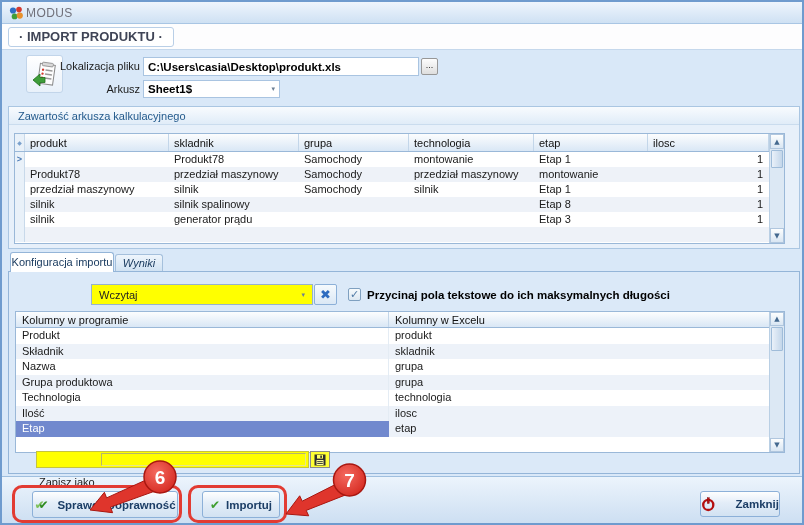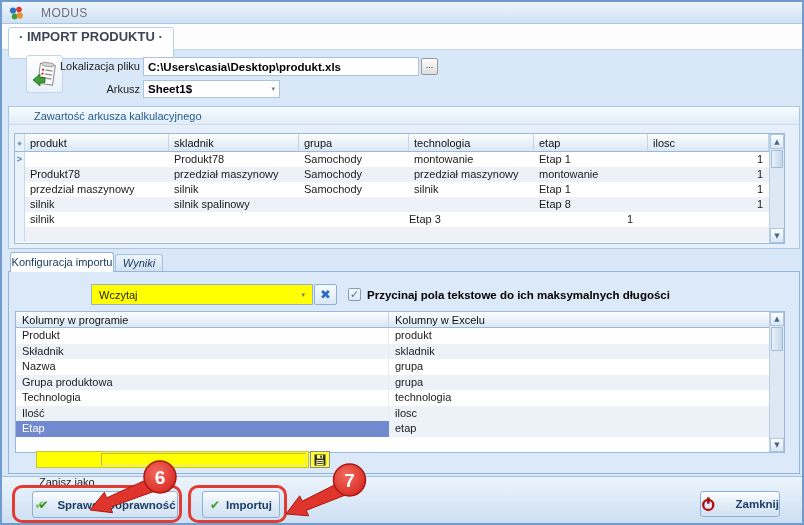--- a/index.html
+++ b/index.html
@@ -11,31 +11,31 @@
     background:#d9e8f8;
     border:2px solid #6f9bce;
     overflow:hidden;
   }
 
   
   .titlebar{
     position:absolute; left:0; top:0; right:0; height:22px;
     background:linear-gradient(#eef5fd,#cfe1f3);
     border-bottom:1px solid #a9c6e4;
-    display:flex; align-items:center; gap:18px; padding-left:7px;
+    display:flex; align-items:center; gap:3px; padding-left:7px;
   }
   .title-text{ font-size:12px; color:#70707a; letter-spacing:.4px; }
 
   
   .header-band{
     position:absolute; left:0; top:22px; right:0; height:26px;
     background:#fdfdfe; border-bottom:1px solid #c5d8ec;
   }
   .module-title{
-    position:absolute; left:6px; top:3px; height:32px; line-height:18px;
+    position:absolute; left:6px; top:3px; height:20px; line-height:18px;
     padding:0 10px; border:1px solid #b9cfe7; border-radius:3px;
     font-weight:bold; font-size:13px; color:#3f4456; background:#fff;
   }
 
   
   .import-btn{
     position:absolute; left:24px; top:53px; width:37px; height:38px;
     background:linear-gradient(#ffffff,#e9f1fa);
     border:1px solid #c2d5ea; border-radius:3px;
     display:flex; align-items:center; justify-content:center;
@@ -60,21 +60,21 @@
     display:flex; align-items:center; padding:0 4px;
   }
   .combo-arrow{ margin-left:auto; font-size:7px; color:#6b7f94; }
 
   
   .groupbox{
     position:absolute; left:6px; top:104px; width:792px; height:143px;
     border:1px solid #aac6e2; background:#e7f0fa;
   }
   .group-caption{
-    height:18px; line-height:18px; padding-left:25px;
+    height:18px; line-height:18px; padding-left:9px;
     background:linear-gradient(#f8fbfe,#e0ecf8);
     border-bottom:1px solid #cadcee;
     color:#235a8c; font-size:11px;
   }
   .sheet-table{
     position:absolute; left:5px; top:26px; width:771px; height:111px;
     background:#fff; border:1px solid #9ab8d8; overflow:hidden;
   }
   .s-row{ display:flex; width:754px; height:15px; line-height:15px; font-size:11px; color:#1a1a1a; }
   .s-head{ height:18px; line-height:18px;
@@ -295,20 +295,21 @@
         <div class="c0">silnik</div>
         <div class="c1">silnik spalinowy</div>
         <div class="c2"></div>
         <div class="c3"></div>
         <div class="c4">Etap 8</div>
         <div class="c5 num">1</div>
       </div>
       <div class="s-row">
         <div class="ci"></div>
         <div class="c0">silnik</div>
+        <div class="c1">generator prądu</div>
         <div class="c2"></div>
         <div class="c3"></div>
         <div class="c4">Etap 3</div>
         <div class="c5 num">1</div>
       </div>
       <div class="s-row alt">
         <div class="ci"></div>
       </div>
       <div class="vscroll">
         <div class="sb-btn glyph">▲</div>

